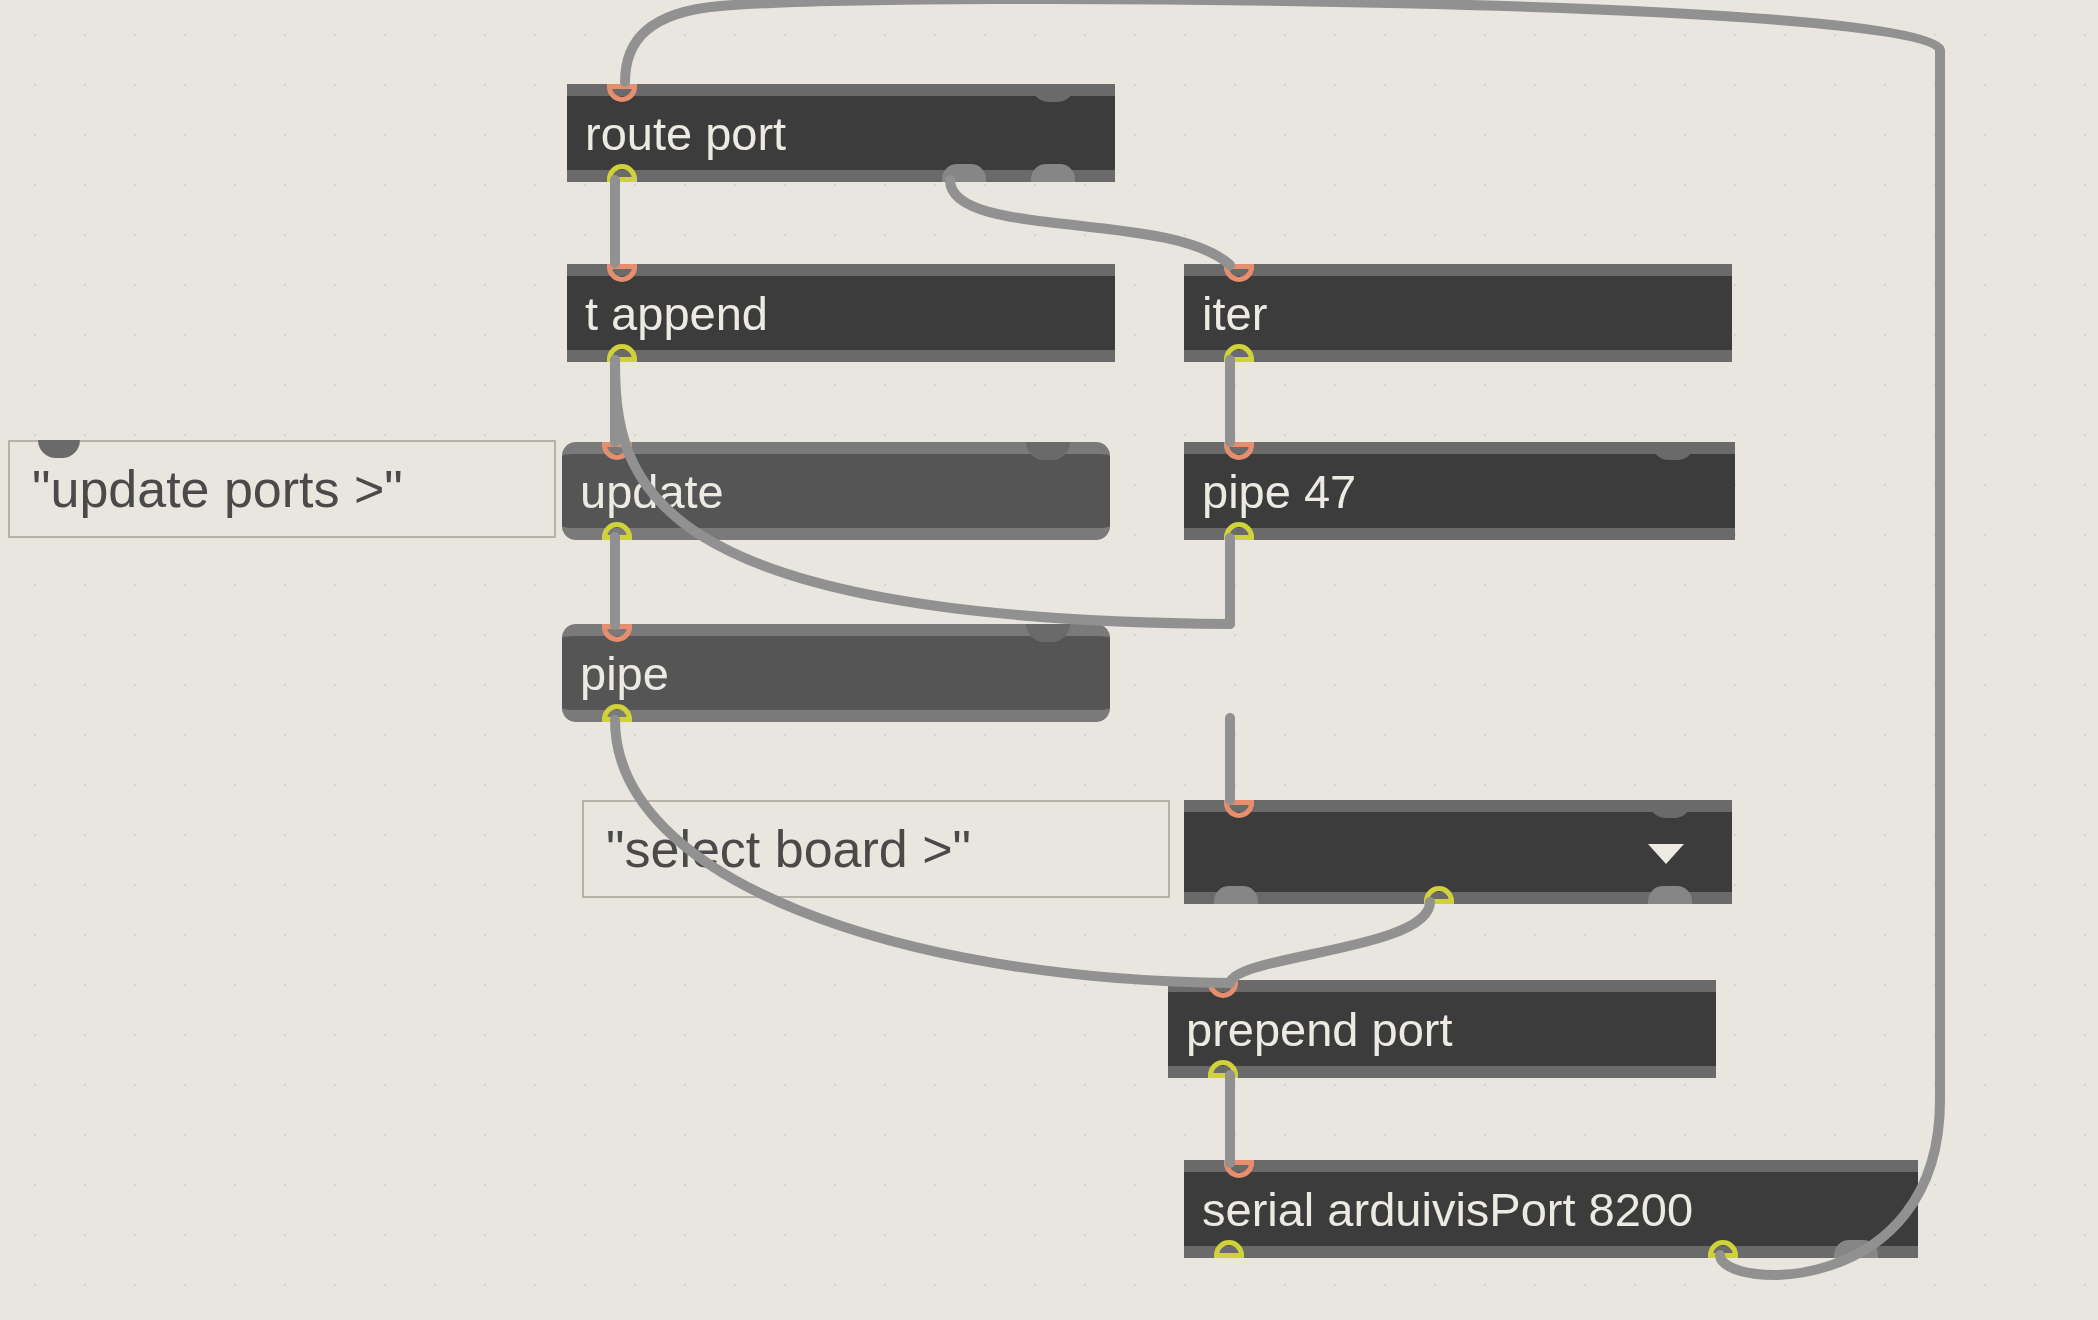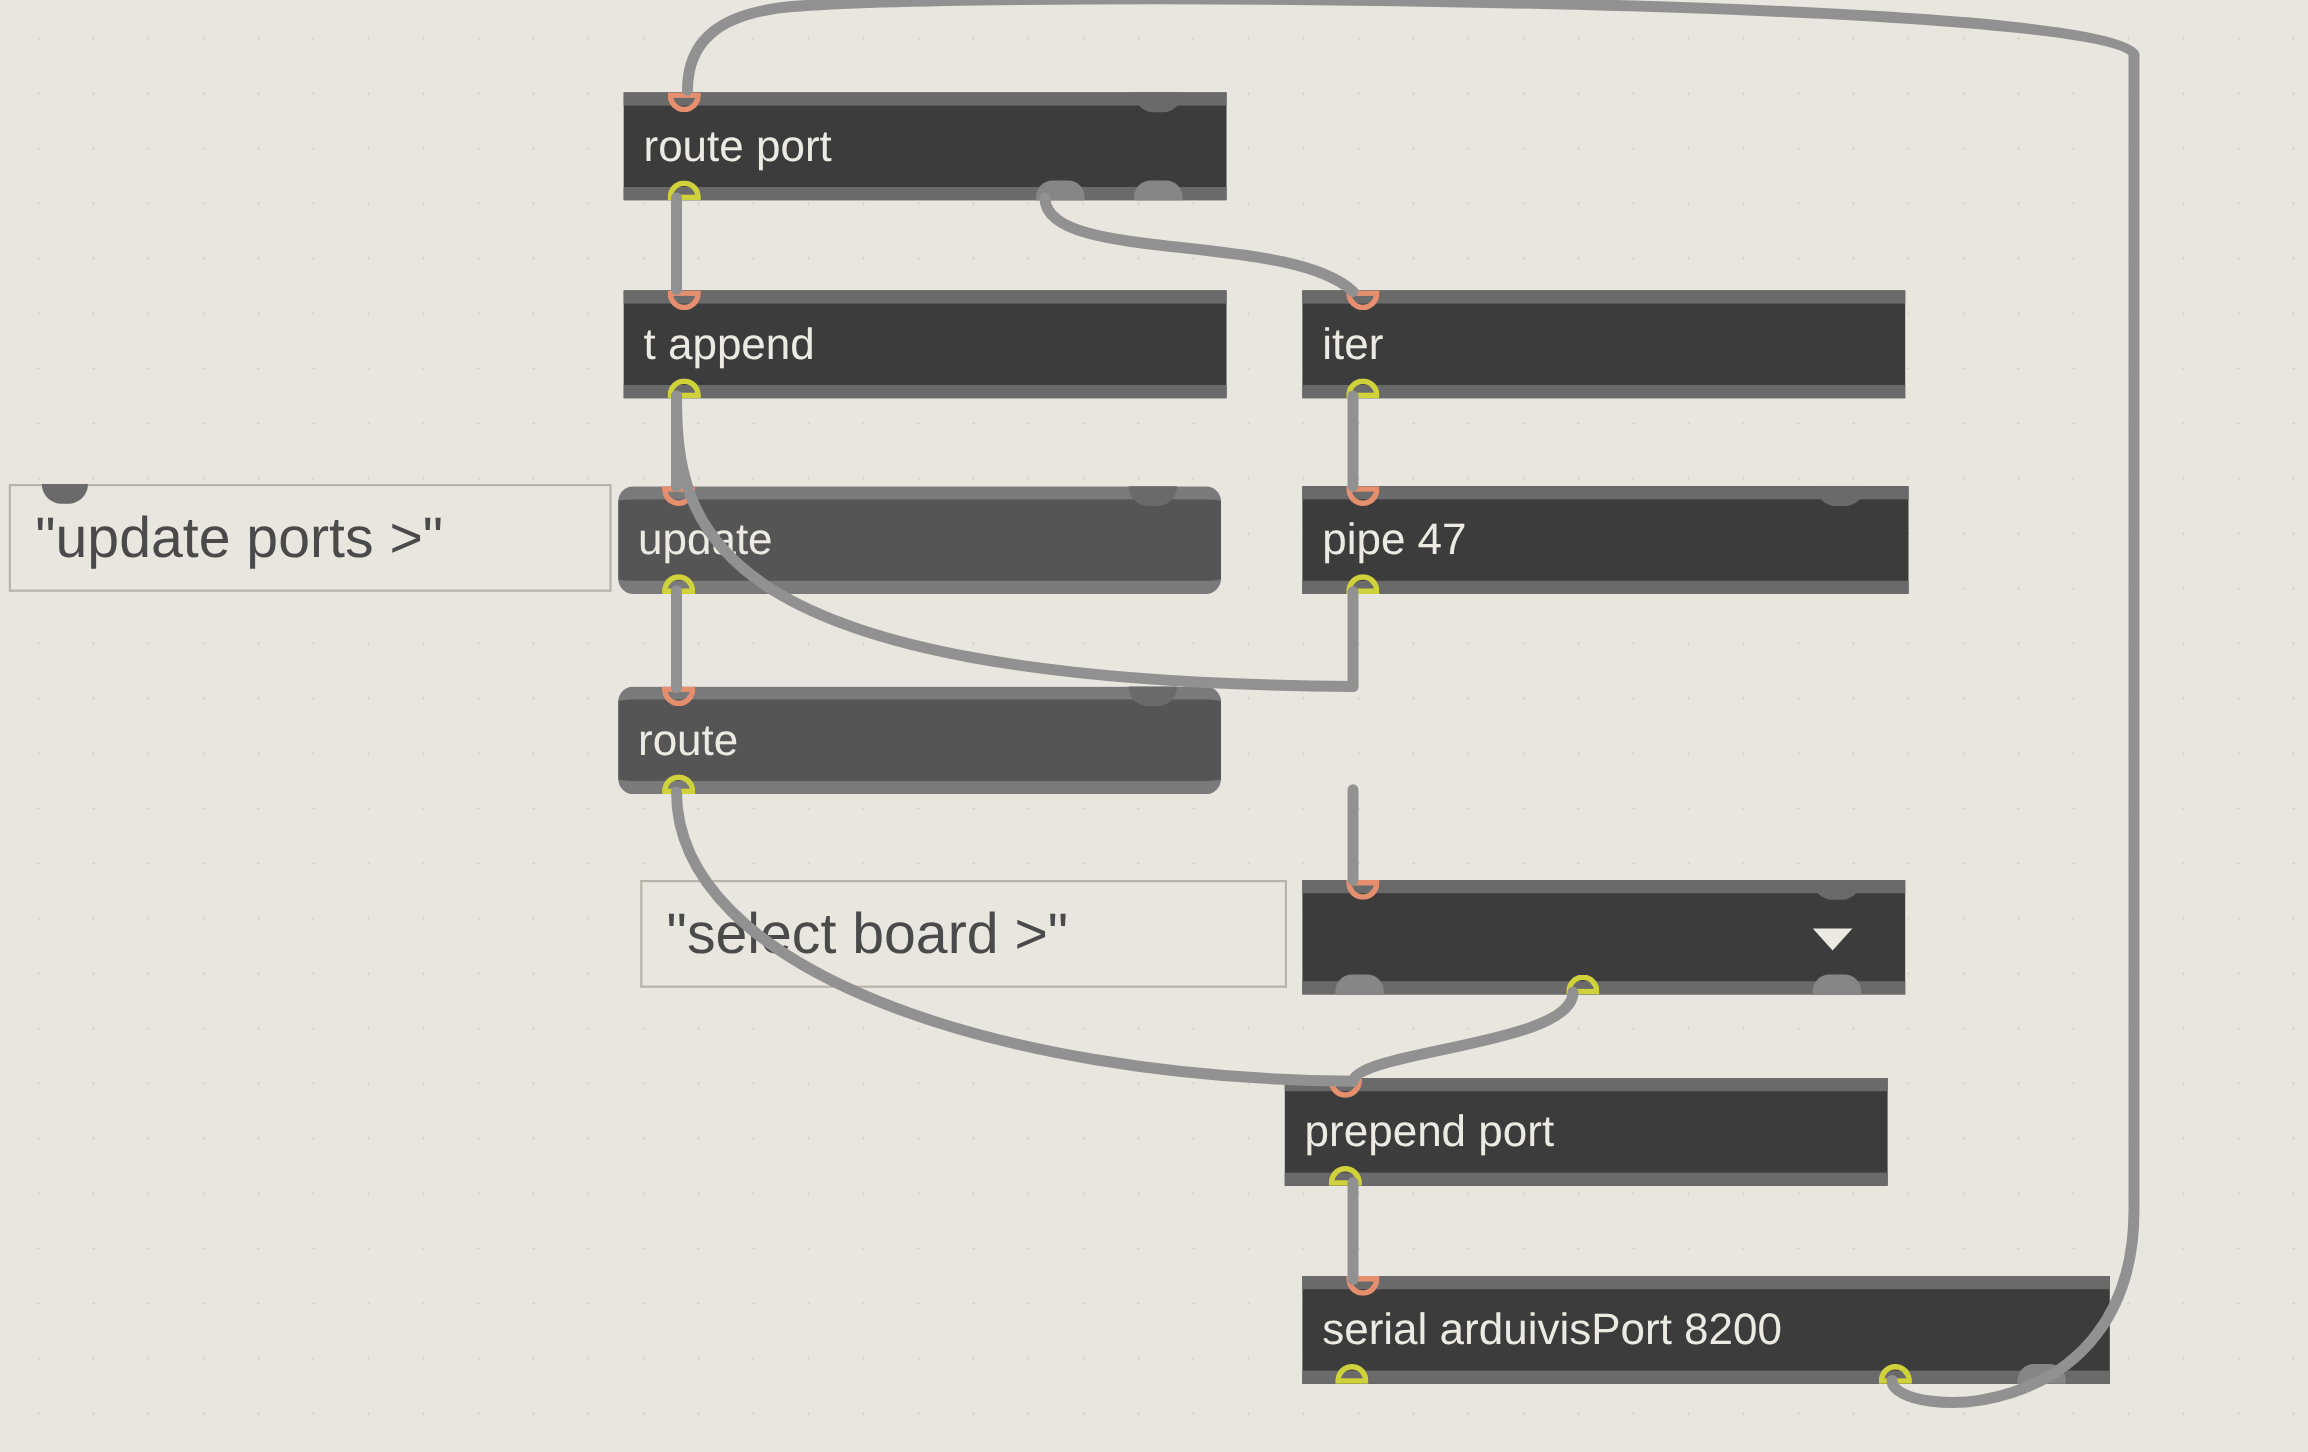--- a/index.html
+++ b/index.html
@@ -24,21 +24,21 @@
   }
   .node{
     position:absolute;
     background:#3c3c3c;
     border-top:12px solid #6a6a6a;
     border-bottom:12px solid #6a6a6a;
     box-sizing:border-box;
     display:flex;align-items:center;
     padding:0 18px;
     color:#eceae3;
-    font-size:40px;
+    font-size:47px;
     z-index:2;
   }
   .msg{
     border-radius:14px;
     background:#555;
     border-top-color:#7a7a7a;
     border-bottom-color:#7a7a7a;
   }
   .comment{
     position:absolute;
@@ -137,21 +137,21 @@
   </div>
 
   <div class="node msg" style="left:562px;top:442px;width:548px;height:98px">
     <span>update</span>
     <span class="port hot in" style="top:-12px;left:40px"></span>
     <span class="port dim in" style="top:-12px;right:40px;width:44px;border-radius:0 0 22px 22px"></span>
     <span class="port cold out" style="bottom:-12px;left:40px"></span>
   </div>
 
   <div class="node msg" style="left:562px;top:624px;width:548px;height:98px">
-    <span>route</span>
+    <span>pipe</span>
     <span class="port hot in" style="top:-12px;left:40px"></span>
     <span class="port dim in" style="top:-12px;right:40px;width:44px;border-radius:0 0 22px 22px"></span>
     <span class="port cold out" style="bottom:-12px;left:40px"></span>
   </div>
 
   <div class="node" style="left:1184px;top:264px;width:548px;height:98px">
     <span>iter</span>
     <span class="port hot in" style="top:-12px;left:40px"></span>
     <span class="port cold out" style="bottom:-12px;left:40px"></span>
   </div>

